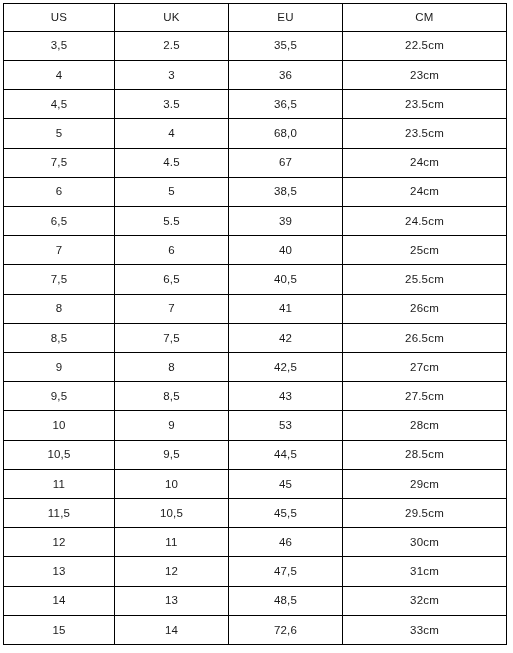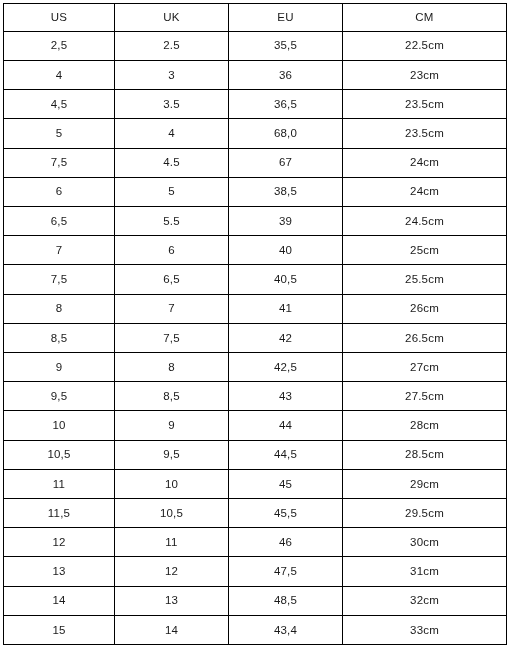--- a/index.html
+++ b/index.html
@@ -69,21 +69,21 @@
     <thead>
       <tr>
         <th>US</th>
         <th>UK</th>
         <th>EU</th>
         <th>CM</th>
       </tr>
     </thead>
     <tbody id="table-body">
         <tr>
-          <td>2,5</td>
+          <td>3,5</td>
           <td>2.5</td>
           <td>35,5</td>
           <td>22.5cm</td>
         </tr>
         <tr>
           <td>4</td>
           <td>3</td>
           <td>36</td>
           <td>23cm</td>
         </tr>
@@ -149,21 +149,21 @@
         </tr>
         <tr>
           <td>9,5</td>
           <td>8,5</td>
           <td>43</td>
           <td>27.5cm</td>
         </tr>
         <tr>
           <td>10</td>
           <td>9</td>
-          <td>44</td>
+          <td>53</td>
           <td>28cm</td>
         </tr>
         <tr>
           <td>10,5</td>
           <td>9,5</td>
           <td>44,5</td>
           <td>28.5cm</td>
         </tr>
         <tr>
           <td>11</td>
@@ -191,18 +191,18 @@
         </tr>
         <tr>
           <td>14</td>
           <td>13</td>
           <td>48,5</td>
           <td>32cm</td>
         </tr>
         <tr>
           <td>15</td>
           <td>14</td>
-          <td>43,4</td>
+          <td>72,6</td>
           <td>33cm</td>
         </tr>
       </tbody>
   </table>
 </div>
 
 </body></html>

